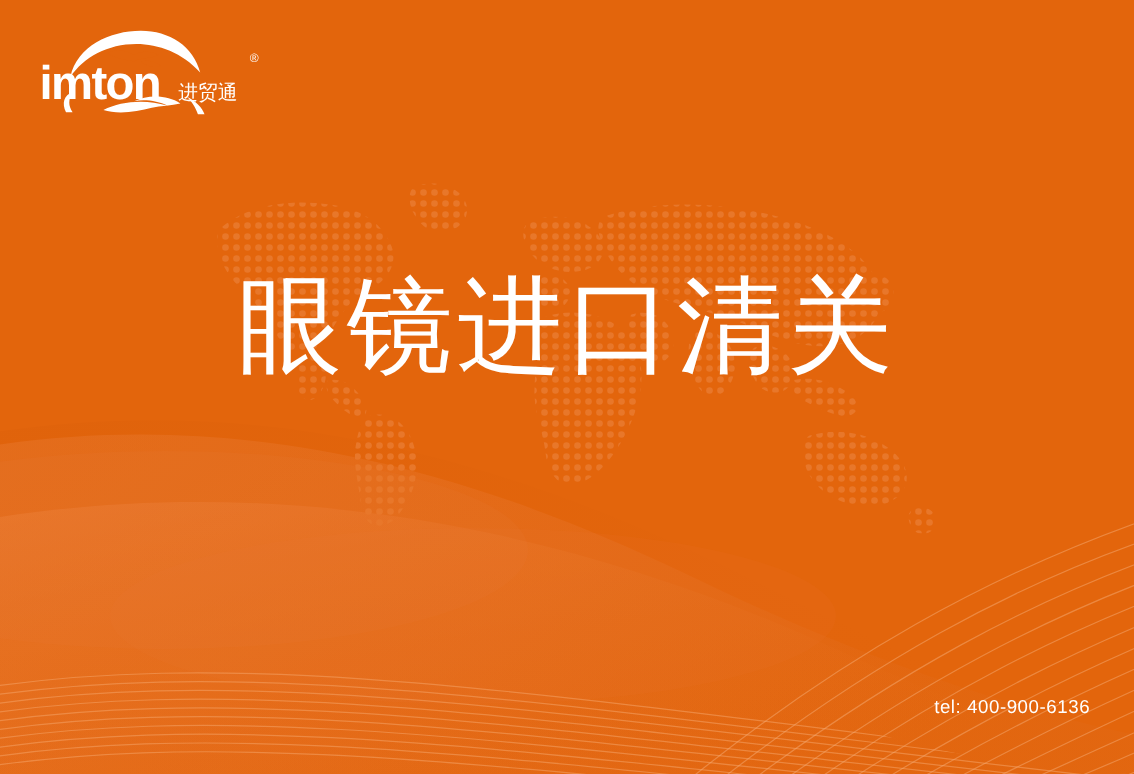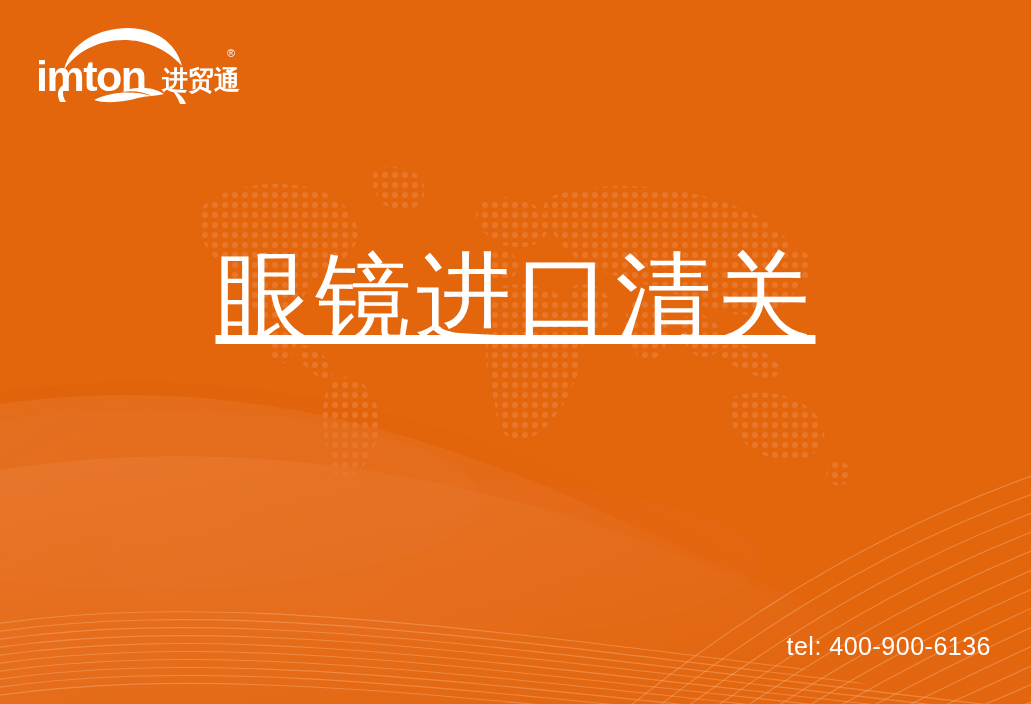--- a/index.html
+++ b/index.html
@@ -52,22 +52,22 @@
     font-size: 43px;
     font-weight: bold;
     color: #ffffff;
     letter-spacing: -1.5px;
     line-height: 1;
   }
   .logo-cn {
     position: absolute;
     left: 126px;
     bottom: 11px;
-    font-size: 26px;
-    font-weight: bold;
+    font-size: 18px;
+    font-weight: normal;
     color: #ffffff;
     letter-spacing: 0px;
     line-height: 1;
   }
   .logo-reg {
     position: absolute;
     left: 191px;
     top: 22px;
     font-size: 11px;
     color: #ffffff;
@@ -80,31 +80,30 @@
     left: 0;
     top: 238px;
     width: 1031px;
     text-align: center;
     color: #ffffff;
     font-size: 96px;
     font-weight: normal;
     line-height: 118px;
     letter-spacing: 4px;
     white-space: nowrap;
-    text-decoration: underline;
   }
   #headline .hl-line { display: block; }
 
   
   #phone {
     position: absolute;
     right: 40px;
     top: 634px;
     color: #ffffff;
-    font-size: 25px;
+    font-size: 17px;
     letter-spacing: 0.5px;
     line-height: 1;
     white-space: nowrap;
   }
 </style>
 </head>
 <body>
 
 <div id="banner">
 

